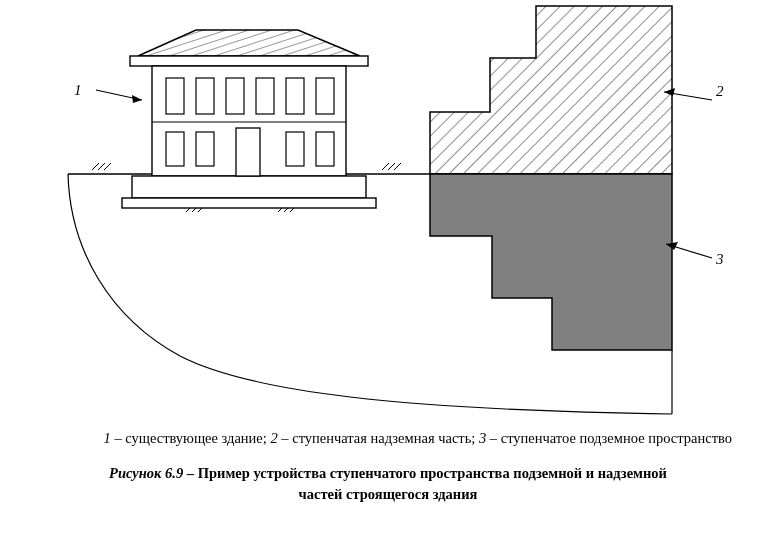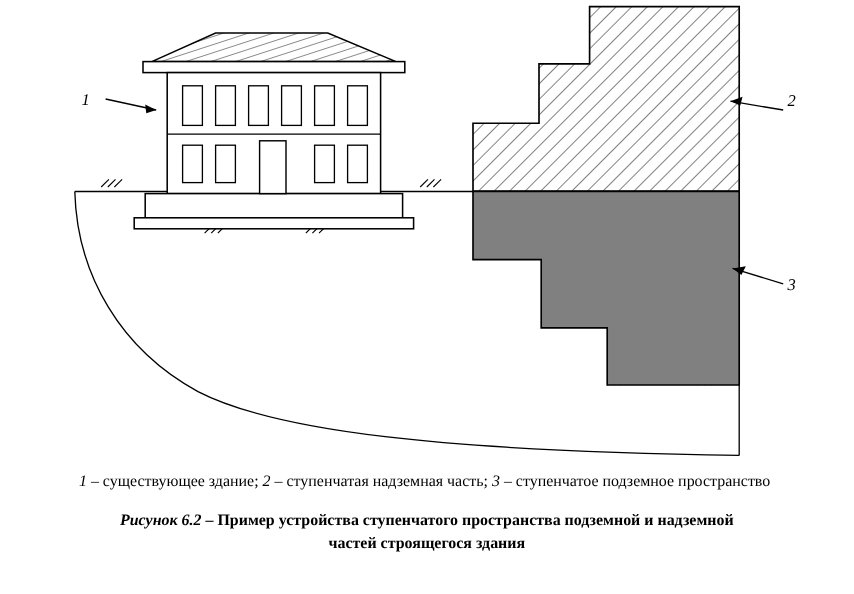--- a/index.html
+++ b/index.html
@@ -28,21 +28,21 @@
   .caption-block {
     position: absolute;
     left: 0;
     top: 428px;
     width: 776px;
   }
   .legend-line {
     font-size: 14.5px;
     line-height: 1.42;
     padding: 0 44px 0 40px;
-    text-align: center;
+    text-align: right;
   }
   .legend-line .num {
     font-style: italic;
   }
   .fig-title {
     margin-top: 14px;
     text-align: center;
     font-size: 14.5px;
     font-weight: bold;
     line-height: 1.45;
@@ -171,15 +171,15 @@
       <text class="callout-label" x="716" y="264" font-family="Liberation Serif, serif" font-size="15" font-style="italic" fill="#000000">3</text>
     </g>
   </svg>
 </div>
 
 <div class="caption-block">
   <div class="legend-line">
     <span class="num">1</span><span> – существующее здание; </span><span class="num">2</span><span> – ступенчатая надземная часть; </span><span class="num">3</span><span> – ступенчатое подземное пространство</span>
   </div>
   <div class="fig-title">
-    <span class="fignum">Рисунок 6.2</span><span> – </span><span>Пример устройства ступенчатого пространства подземной и надземной частей строящегося здания</span>
+    <span class="fignum">Рисунок 6.9</span><span> – </span><span>Пример устройства ступенчатого пространства подземной и надземной частей строящегося здания</span>
   </div>
 </div>
 
 </body></html>

